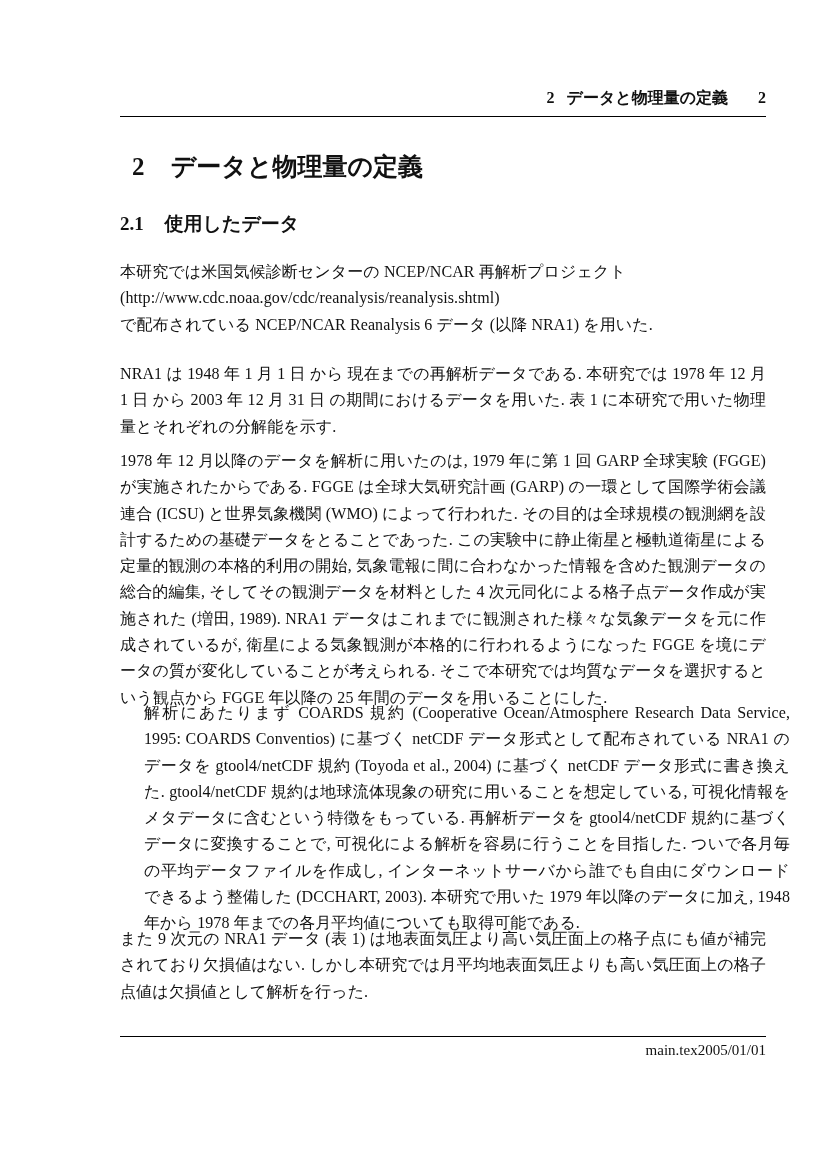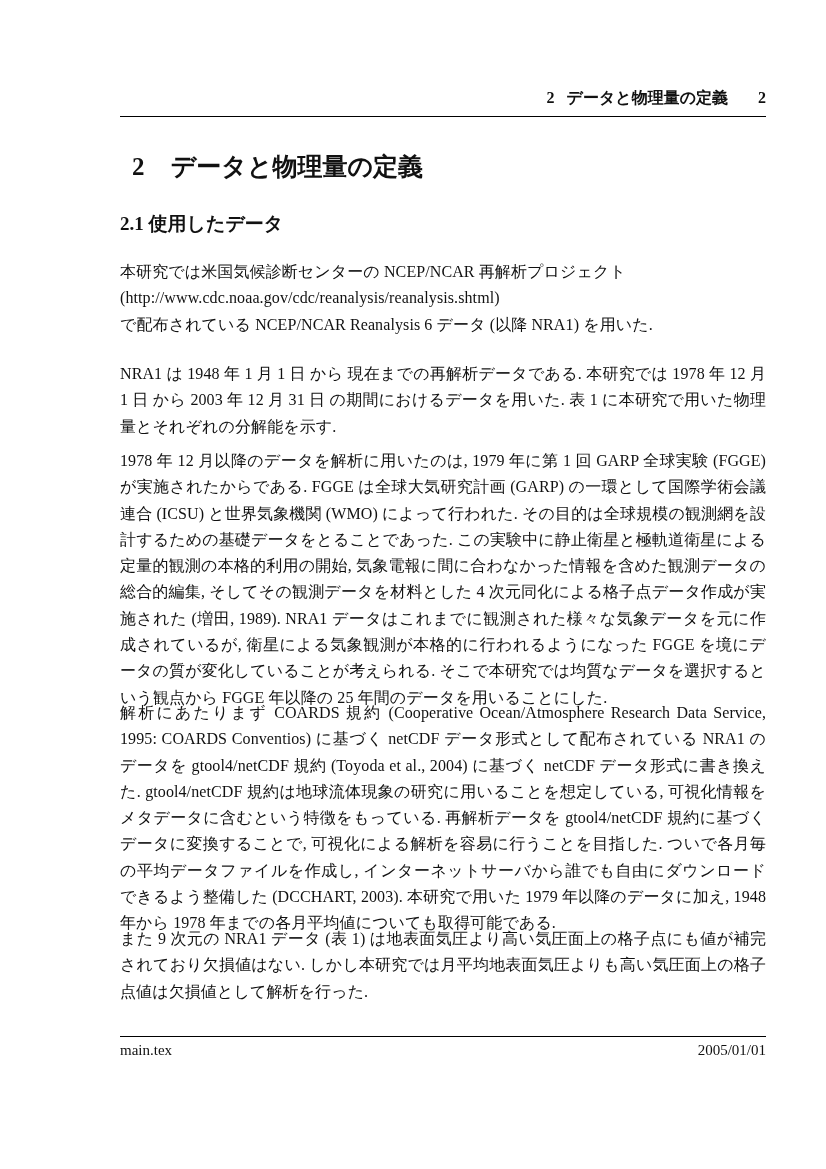--- a/index.html
+++ b/index.html
@@ -68,51 +68,52 @@
     position: absolute;
     top: 211px;
     left: 0;
     width: 646px;
     font-size: 19px;
     font-weight: bold;
     margin: 0;
   }
   .subsection-heading .sub-num {
     font-family: "Liberation Serif", "DejaVu Serif", serif;
+    margin-right: 16px;
   }
   .subsection-heading .sub-title {
     font-family: Liberation Sans, sans-serif;
   }
   
   .para {
     position: absolute;
     left: 0;
     width: 646px;
     margin: 0;
     font-size: 16px;
     line-height: 26.3px;
     text-align: justify;
     white-space: pre-line;
     letter-spacing: 0.1px;
   }
   .para-1 { top: 259px; }
   .para-2 { top: 361px; }
   .para-3 { top: 448px; }
-  .para-4 { top: 700px; }
+  .para-4 { top: 700px; margin-left: 24px; }
   .para-5 { top: 926px; }
   
   .page-footer {
     position: absolute;
     top: 1036px;
     left: 0;
     width: 646px;
     border-top: 1px solid #000000;
     padding-top: 5px;
     display: flex;
-    justify-content: space-between;
+    justify-content: flex-end;
     font-size: 15px;
   }
 </style>
 </head>
 <body>
 
 <div class="content">
 
   <div class="running-head">
     <span class="rh-num">2</span>

